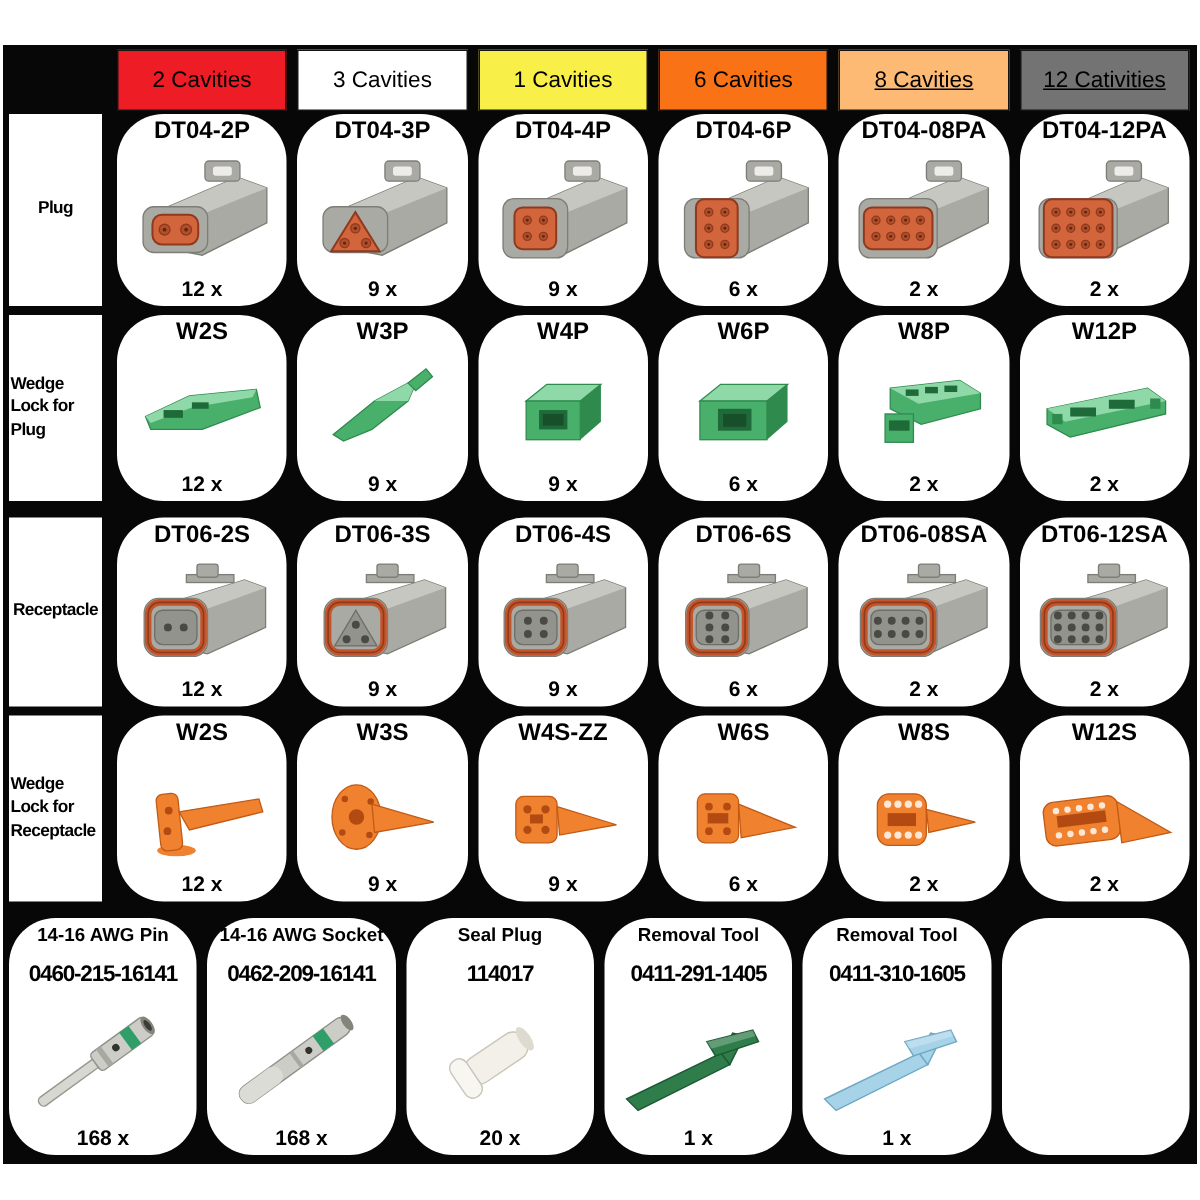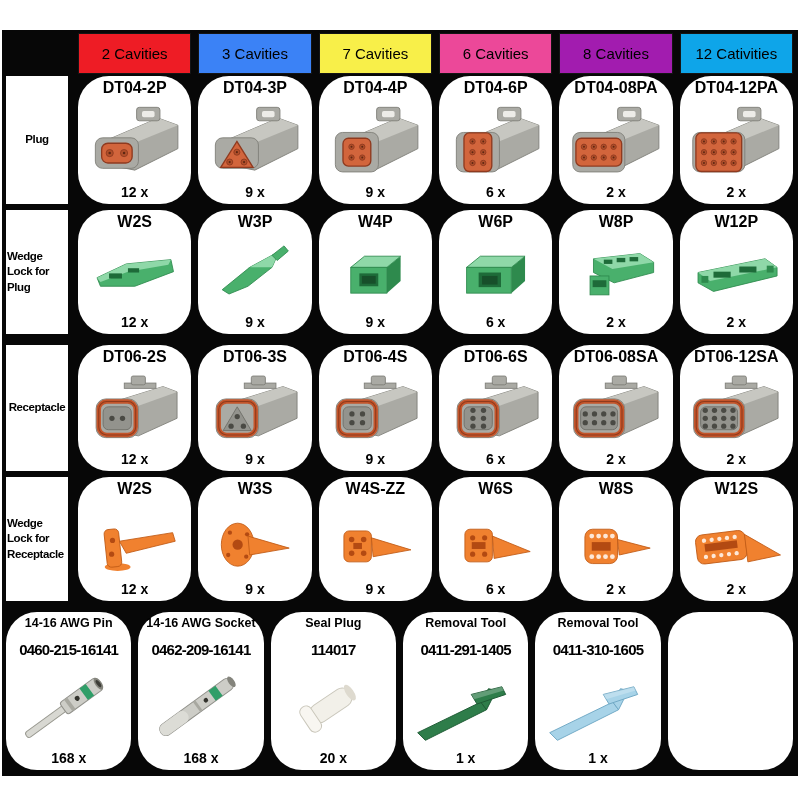--- a/index.html
+++ b/index.html
@@ -24,25 +24,25 @@
   .photo svg { width:95%; height:95%; display:block; }
   .sp { height:6px; } .sp2 { height:11px; }
 </style>
 </head>
 <body>
 
 <div class="kit" id="kit">
     <div class="hdr">
       <div class="lab"></div>
       <div class="chip" style="background: rgb(238, 28, 37);">2 Cavities</div>
-      <div class="chip" style="background: #3b82f6;">3 Cavities</div>
-      <div class="chip" style="background: rgb(248, 239, 73);">7 Cavities</div>
-      <div class="chip" style="background: #ec4899;">6 Cavities</div>
-      <div class="chip" style="background: #a21caf;">8 Cavities</div>
-      <div class="chip" style="background: #0ea5e9;">12 Cativities</div>
+      <div class="chip" style="background: #ffffff;">3 Cavities</div>
+      <div class="chip" style="background: rgb(248, 239, 73);">1 Cavities</div>
+      <div class="chip" style="background: #f97316;">6 Cavities</div>
+      <div class="chip" style="background: #fdba74; text-decoration: underline;">8 Cavities</div>
+      <div class="chip" style="background: #737373; text-decoration: underline;">12 Cativities</div>
     </div>
     <div class="row" style="height: 128px;">
       <div class="lab">Plug</div>
       <div class="cell">
         <div class="part">DT04-2P</div>
         <div class="photo">
           <svg viewBox="0 0 120 92" preserveAspectRatio="xMidYMid meet">
             <path d="M30 44 L86 20 L108 28 L108 54 L60 78 L30 72 Z" fill="#aaaaa4" stroke="#7e7e78"></path>
             <path d="M30 44 L86 20 L108 28 L54 50 Z" fill="#c7c7c1"></path>
             <rect x="62" y="8" width="26" height="15" rx="3" fill="#aaaaa4" stroke="#7e7e78"></rect>

